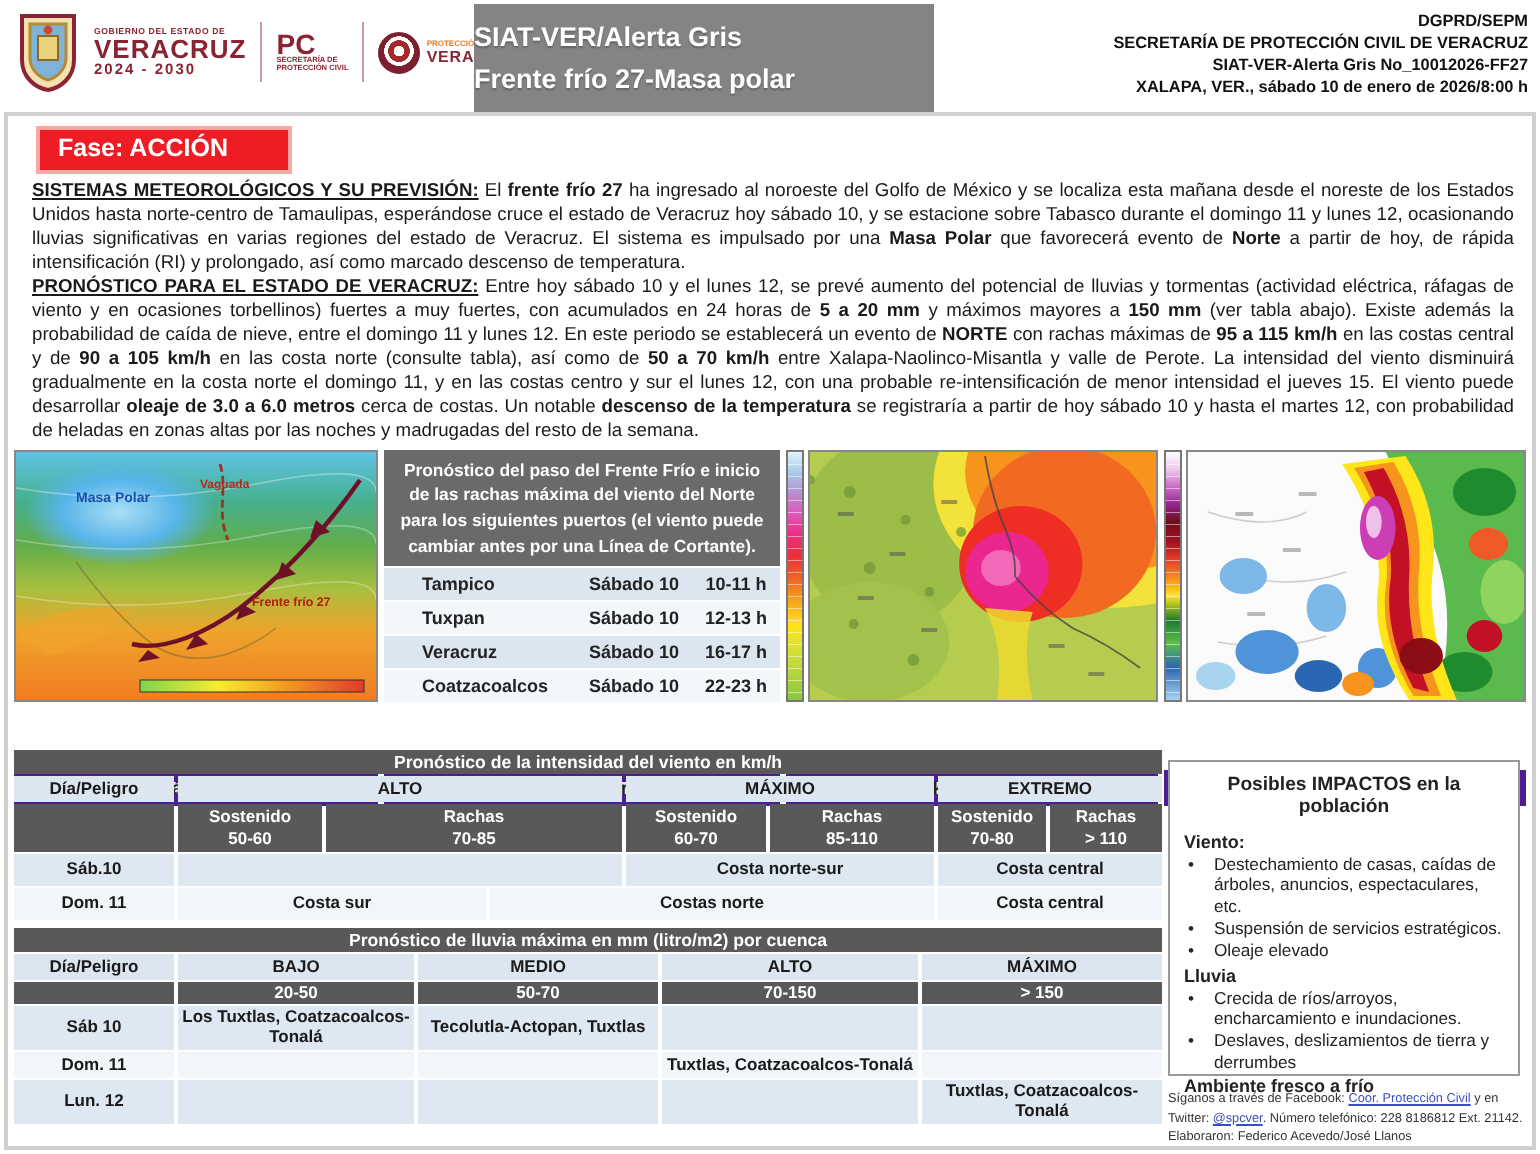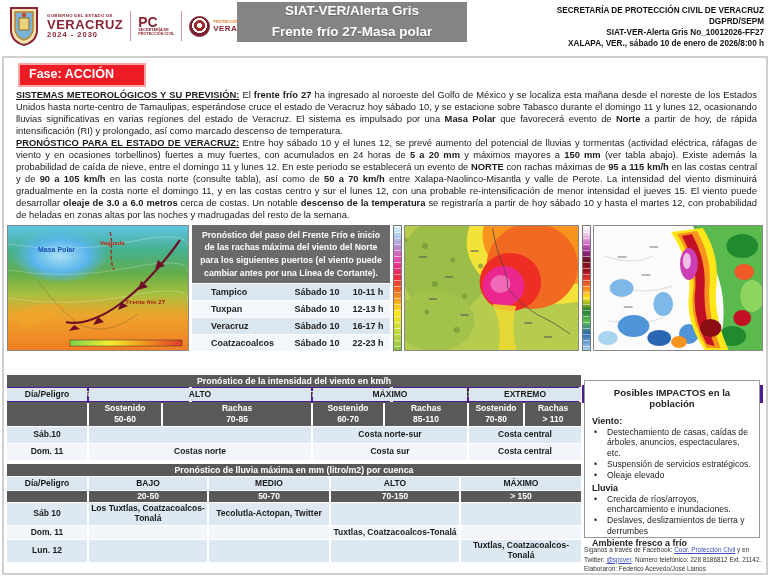--- a/index.html
+++ b/index.html
@@ -14,21 +14,21 @@
   .gob-name { font-size:13px; font-weight:bold; color:#8a2432; letter-spacing:.5px; }
   .gob-yrs { font-size:7.5px; font-weight:bold; color:#8a2432; letter-spacing:1px; }
   .vdiv { width:1px; height:30px; background:#c9a; }
   .pc-blk { line-height:1; }
   .pc-acr { font-size:14px; font-weight:bold; color:#8a2432; }
   .pc-sub { font-size:3.8px; font-weight:bold; color:#8a2432; }
   .seal-blk { display:flex; align-items:center; gap:3px; }
   .seal { width:21px; height:21px; border-radius:50%; background:radial-gradient(circle at 50% 45%, #fff 0 18%, #a32a2a 19% 38%, #fff 39% 52%, #7c1f2e 53% 78%, #fff 79% 88%, #8a2432 89% 100%); border:1px solid #7c1f2e; }
   .pcv-top { font-size:4px; font-weight:bold; color:#e07b28; }
   .pcv-name { font-size:8px; font-weight:bold; color:#8a2432; letter-spacing:.4px; }
-  .title-box { position:absolute; left:237px; top:2px; width:230px; height:40px; background:#848484; color:#fff; font-weight:bold; font-size:13.5px; text-align:center; display:flex; flex-direction:column; justify-content:center; line-height:1.55; text-shadow:0 1px 1px rgba(0,0,0,.25); }
+  .title-box { position:absolute; left:237px; top:2px; width:230px; height:56px; background:#848484; color:#fff; font-weight:bold; font-size:13.5px; text-align:left; display:flex; flex-direction:column; justify-content:center; line-height:1.55; text-shadow:0 1px 1px rgba(0,0,0,.25); }
   .hdr-right { position:absolute; right:6px; top:5px; text-align:right; font-size:8.2px; font-weight:bold; line-height:11px; color:#111; }
 
   
   .frame { position:absolute; left:2px; top:56px; width:766px; height:519px; border:2px solid #cfcfcf; background:#fff; }
 
   .fase { position:absolute; left:14px; top:5px; background:#ee1c25; border:2px solid #fca5a5; color:#fff; font-weight:bold; font-size:12.5px; padding:2px 30px 4px 9px; }
 
   .paras { position:absolute; left:12px; right:9px; top:32px; text-align:justify; font-size:9.35px; line-height:1.27; color:#1a1a1a; }
   .paras p { margin-bottom:1px; }
   .b { font-weight:bold; }
@@ -124,22 +124,22 @@
       </div>
     </div>
   </div>
 
   <div class="title-box">
     <div>SIAT-VER/Alerta Gris</div>
     <div>Frente frío 27-Masa polar</div>
   </div>
 
   <div class="hdr-right">
+    <div>DGPRD/SEPM</div>
     <div>SECRETARÍA DE PROTECCIÓN CIVIL DE VERACRUZ</div>
-    <div>DGPRD/SEPM</div>
     <div>SIAT-VER-Alerta Gris No_10012026-FF27</div>
     <div>XALAPA, VER., sábado 10 de enero de 2026/8:00 h</div>
   </div>
 </div>
 
 <div class="frame">
 
   <div class="fase">Fase: ACCIÓN</div>
 
   <div class="paras">
@@ -343,22 +343,22 @@
       </div>
     </div>
     <div class="trow">
       <div class="cell pblue h16 wc-day">Sáb.10</div>
       <div class="cell pblue h16 wc-alto"></div>
       <div class="cell pblue h16 wc-max">Costa norte-sur</div>
       <div class="cell pblue h16 wc-ext">Costa central</div>
     </div>
     <div class="trow">
       <div class="cell wrow h16 wc-day">Dom. 11</div>
+      <div class="cell wrow h16 wc-max">Costa sur</div>
       <div class="cell wrow h16 wc-alto">Costas norte</div>
-      <div class="cell wrow h16 wc-max">Costa sur</div>
       <div class="cell wrow h16 wc-ext">Costa central</div>
     </div>
 
     <div class="trow" style="margin-top:4px;">
       <div class="cell dark t-title">Pronóstico de lluvia máxima en mm (litro/m2) por cuenca</div>
     </div>
     <div class="trow">
       <div class="cell lblue h14 rc-day">Día/Peligro</div>
       <div class="cell lblue h14 rc-bajo">BAJO</div>
       <div class="cell lblue h14 rc-medio">MEDIO</div>
@@ -368,21 +368,21 @@
     <div class="trow">
       <div class="cell dark h12 rc-day"></div>
       <div class="cell dark h12 rc-bajo">20-50</div>
       <div class="cell dark h12 rc-medio">50-70</div>
       <div class="cell dark h12 rc-alto">70-150</div>
       <div class="cell dark h12 rc-max">&gt; 150</div>
     </div>
     <div class="trow">
       <div class="cell pblue h22 rc-day">Sáb 10</div>
       <div class="cell pblue h22 rc-bajo">Los Tuxtlas, Coatzacoalcos-Tonalá</div>
-      <div class="cell pblue h22 rc-medio">Tecolutla-Actopan, Twitter</div>
+      <div class="cell pblue h22 rc-medio">Tecolutla-Actopan, Tuxtlas</div>
       <div class="cell pblue h22 rc-alto"></div>
       <div class="cell pblue h22 rc-max"></div>
     </div>
     <div class="trow">
       <div class="cell wrow h13 rc-day">Dom. 11</div>
       <div class="cell wrow h13 rc-bajo"></div>
       <div class="cell wrow h13 rc-medio"></div>
       <div class="cell wrow h13 rc-alto">Tuxtlas, Coatzacoalcos-Tonalá</div>
       <div class="cell wrow h13 rc-max"></div>
     </div>

